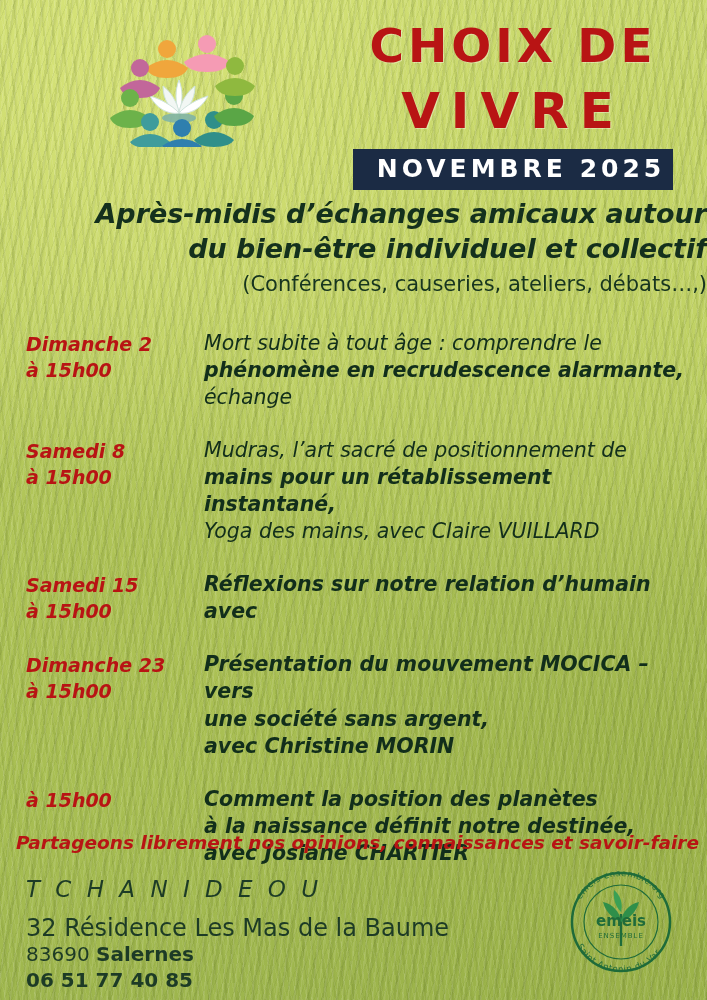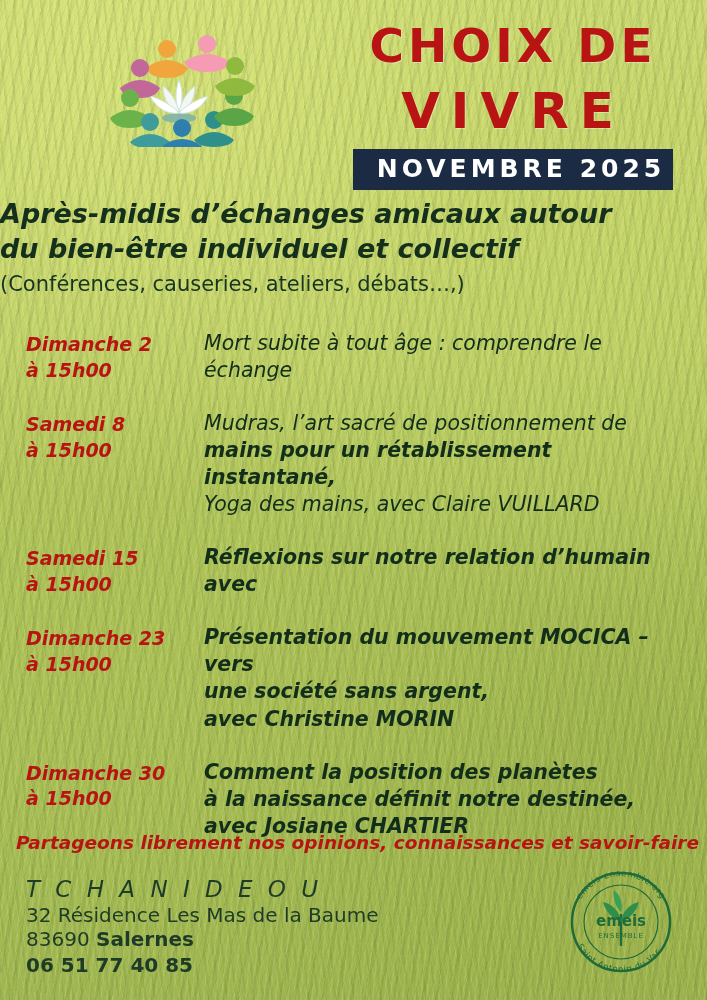--- a/index.html
+++ b/index.html
@@ -80,21 +80,21 @@
     letter-spacing: 4px;
     padding: 5px 0 7px 16px;
   }
 
   
   .subtitle {
     position: absolute;
     left: 0;
     right: 0;
     top: 196px;
-    text-align: left;
+    text-align: right;
     color: #15301e;
   }
   .subtitle .l1, .subtitle .l2 {
     font-family: "DejaVu Sans", sans-serif;
     font-style: italic;
     font-weight: bold;
     font-size: 27px;
     line-height: 1.3;
     color: #14301d;
   }
@@ -159,22 +159,22 @@
     color: #173521;
     font-family: "DejaVu Sans", sans-serif;
   }
   .contact .org {
     font-size: 23px;
     font-style: italic;
     letter-spacing: 4px;
     color: #1d3b26;
   }
   .contact .addr {
-    font-size: 20px;
-    margin-top: 1px;
+    font-size: 24px;
+    margin-top: 12px;
     color: #1d3b26;
   }
   .contact .city {
     font-size: 20px;
     color: #1d3b26;
   }
   .contact .city b { font-weight: bold; }
   .contact .phone {
     font-size: 20px;
     font-weight: bold;
@@ -272,20 +272,21 @@
 
   <div class="program">
 
     <div class="event">
       <div class="ev-when">
         <div>Dimanche 2</div>
         <div>à 15h00</div>
       </div>
       <div class="ev-what">
         <div class="light">Mort subite à tout âge : comprendre le</div>
+        <div><b>phénomène en recrudescence alarmante,</b></div>
         <div class="light">échange</div>
       </div>
     </div>
 
     <div class="event">
       <div class="ev-when">
         <div>Samedi 8</div>
         <div>à 15h00</div>
       </div>
       <div class="ev-what">
@@ -312,21 +313,20 @@
       </div>
       <div class="ev-what">
         <div><b>Présentation du mouvement MOCICA – vers</b></div>
         <div><b>une société sans argent,</b></div>
         <div><b>avec Christine MORIN</b></div>
       </div>
     </div>
 
     <div class="event">
       <div class="ev-when">
-        <div>Dimanche 30</div>
         <div>à 15h00</div>
       </div>
       <div class="ev-what">
         <div><b>Comment la position des planètes</b></div>
         <div><b>à la naissance définit notre destinée,</b></div>
         <div><b>avec Josiane CHARTIER</b></div>
       </div>
     </div>
 
   </div>

